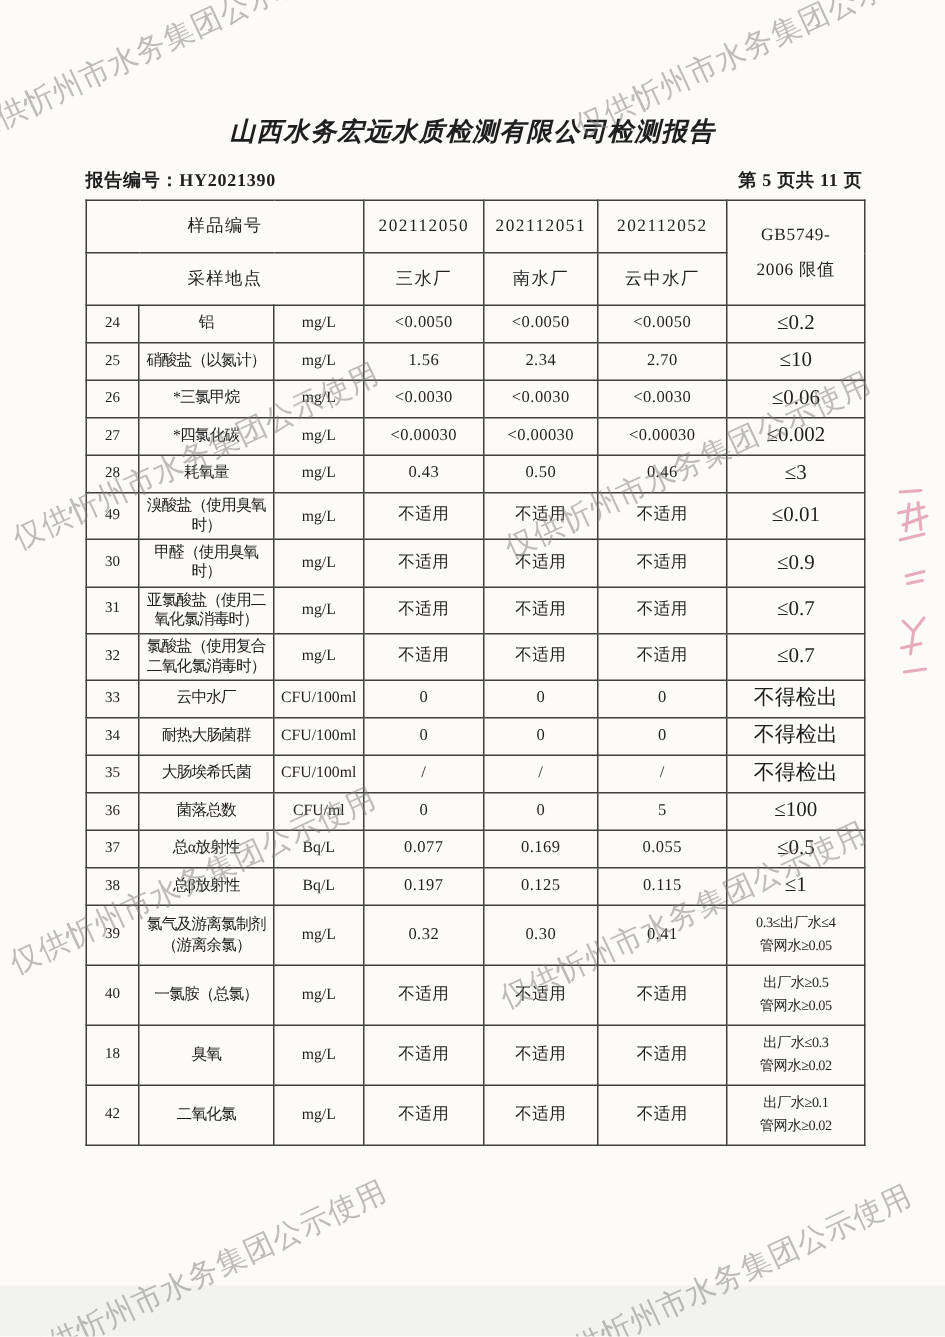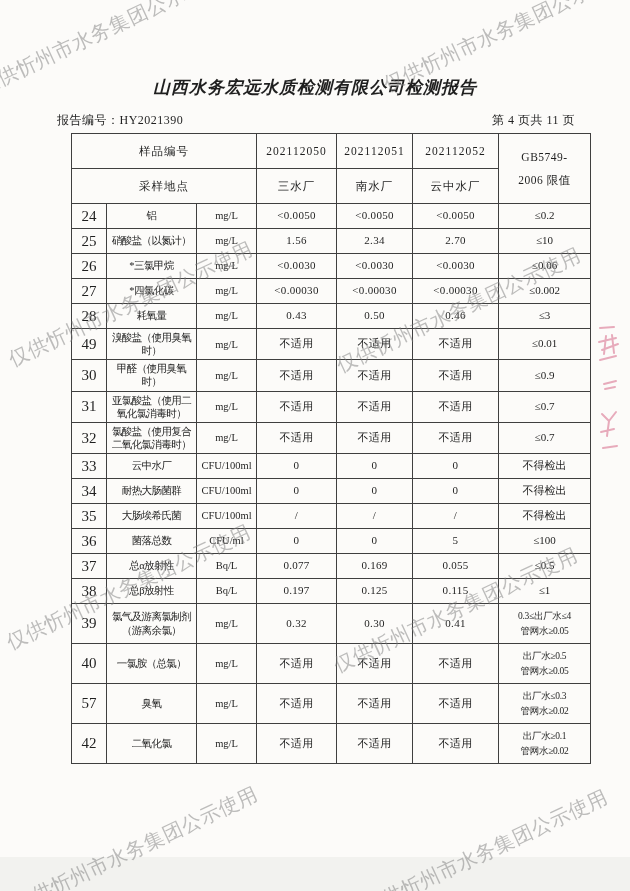--- a/index.html
+++ b/index.html
@@ -11,43 +11,43 @@
   }
   .page{position:absolute;inset:0;}
   .scan-shade{position:absolute;left:0;right:0;bottom:0;height:34px;background:#f2f2ef;}
   .title{
     position:absolute;top:76px;left:0;width:100%;
     text-align:center;font-size:17px;font-weight:bold;letter-spacing:1px;margin:0;font-style:italic;
   }
   .meta{
     position:absolute;top:112px;left:57px;right:55px;
     display:flex;justify-content:space-between;
-    font-size:12px;font-weight:normal;letter-spacing:.5px;
+    font-size:12px;font-weight:bold;letter-spacing:.5px;
   }
   table.report{
-    position:absolute;top:133px;left:71px;width:519px;
+    position:absolute;top:133px;left:57px;width:519px;
     border-collapse:collapse;table-layout:fixed;
     font-size:11px;
   }
   table.report th,table.report td{
     border:1px solid #3f3f3f;
     text-align:center;vertical-align:middle;
     padding:2px 2px;line-height:1.25;
     overflow:hidden;
   }
   table.report thead th{height:30px;font-weight:normal;font-size:11.5px;letter-spacing:1px;}
   table.report thead th.gb{font-size:11.5px;letter-spacing:.5px;}
   table.report thead th.gb div{padding:4px 0;font-family:Liberation Serif, serif;}
   td.name{
     text-align:left;padding-left:5px;font-size:10.5px;letter-spacing:-0.6px;
   }
-  td.num{font-size:15px;font-family:Liberation Serif, serif;}
+  td.num{font-size:10px;font-family:Liberation Serif, serif;}
   td.unit{font-size:10.5px;letter-spacing:0;}
   td.val{font-size:11px;letter-spacing:.3px;margin-left:12px;}
-  td.limit{font-size:11px;white-space:pre-line;}
+  td.limit{font-size:14px;white-space:pre-line;}
   tr.base{height:25px;}
   tr.tall{height:40px;}
   td.limit.two{font-size:9.5px;letter-spacing:-0.3px;line-height:1.5;margin-left:48px;}
   .wm{
     position:absolute;white-space:nowrap;
     font-size:20px;letter-spacing:.5px;
     color:rgba(125,125,125,.5);
     transform:rotate(-25deg);transform-origin:0 50%;
     pointer-events:none;z-index:6;
     font-family:"Liberation Sans","DejaVu Sans",sans-serif;
@@ -58,21 +58,21 @@
 <body>
 
 <div class="page">
 
   <div class="scan-shade"></div>
 
   <h1 class="title">山西水务宏远水质检测有限公司检测报告</h1>
 
   <div class="meta">
     <span>报告编号：HY2021390</span>
-    <span>第 4 页共 11 页</span>
+    <span>第 5 页共 11 页</span>
   </div>
 
   <table class="report">
     <colgroup>
       <col style="width:35px">
         <col style="width:90px">
         <col style="width:60px">
       <col style="width:80px">
         <col style="width:76px">
         <col style="width:86px">
@@ -246,21 +246,21 @@
           <td class="num">40</td>
           <td class="name">一氯胺（总氯）</td>
           <td class="unit">mg/L</td>
           <td class="val">不适用</td>
           <td class="val">不适用</td>
           <td class="val">不适用</td>
           <td class="limit two">出厂水≥0.5
 管网水≥0.05</td>
         </tr>
         <tr class="tall">
-          <td class="num">57</td>
+          <td class="num">18</td>
           <td class="name">臭氧</td>
           <td class="unit">mg/L</td>
           <td class="val">不适用</td>
           <td class="val">不适用</td>
           <td class="val">不适用</td>
           <td class="limit two">出厂水≤0.3
 管网水≥0.02</td>
         </tr>
         <tr class="tall">
           <td class="num">42</td>

